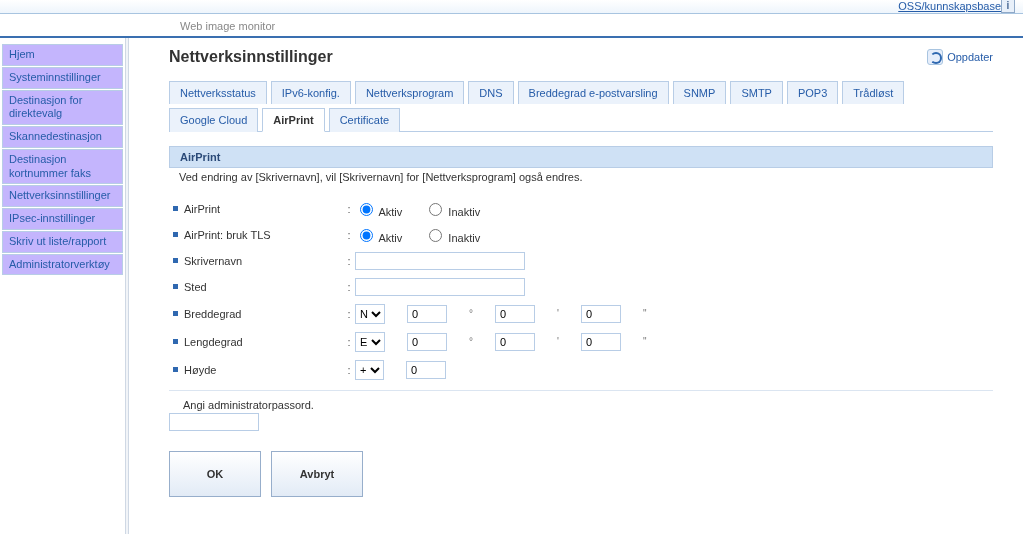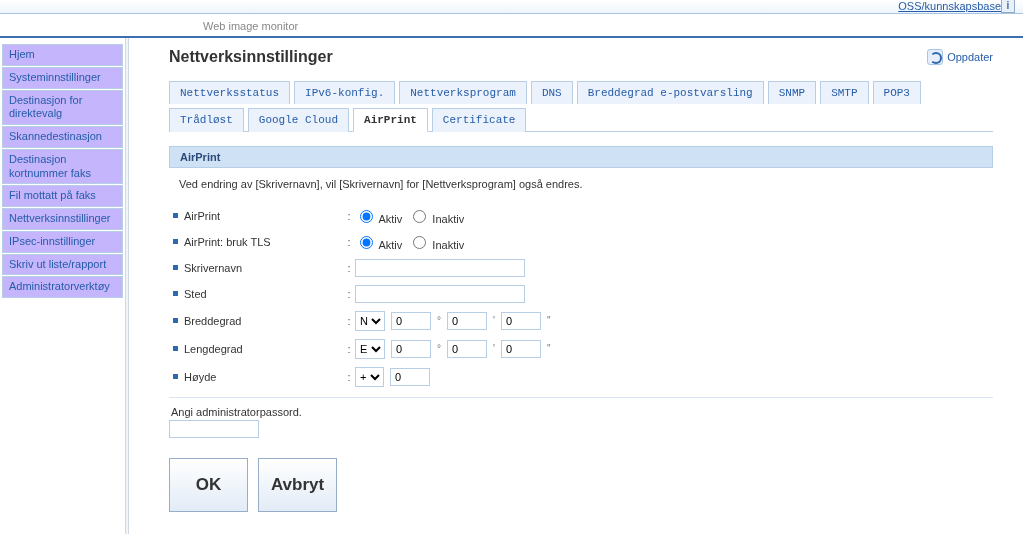--- a/index.html
+++ b/index.html
@@ -35,21 +35,21 @@
     color: #4a6a96;
     font-size: 10px;
   }
   .header-row {
     display: flex;
     align-items: flex-end;
     height: 24px;
     border-bottom: 2px solid #3a6fb0;
     padding-left: 180px;
   }
-  .brand { font-size: 11px; color: #888; padding-bottom: 4px; margin-left: 23px; }
+  .brand { font-size: 11px; color: #888; padding-bottom: 4px; }
   .layout {
     display: flex;
     align-items: stretch;
   }
   .sidebar {
     width: 125px;
     padding: 6px 2px 0 2px;
     flex-shrink: 0;
   }
   .sidebar-item {
@@ -106,21 +106,20 @@
     border: 2px solid #2f68b0;
     border-left-color: transparent;
     border-radius: 50%;
     top: 2px; left: 2px;
   }
   .tabs {
     display: flex;
     gap: 4px;
     border-bottom: 1px solid #b8cde6;
     flex-wrap: wrap;
-    font-family: Liberation Mono, monospace;
   }
   .tab {
     border: 1px solid #b8cde6;
     border-bottom: none;
     background: #ebf2fb;
     padding: 5px 10px;
     color: #265ca8;
     cursor: pointer;
     font-size: 11px;
     position: relative;
@@ -134,21 +133,21 @@
   }
   .section-bar {
     background: #cfe1f5;
     border: 1px solid #b8cde6;
     padding: 4px 10px;
     font-weight: bold;
     color: #2b4a78;
     margin-top: 14px;
   }
   .hints {
-    padding: 8px 10px 4px 10px;
+    padding: 1px 10px 4px 10px;
     color: #333;
     line-height: 1.5;
   }
   .form-table {
     width: 100%;
     margin-top: 6px;
   }
   .form-row {
     display: flex;
     align-items: center;
@@ -159,55 +158,55 @@
     display: flex;
     align-items: center;
     gap: 6px;
   }
   .bullet {
     width: 5px; height: 5px;
     background: #2f68b0;
     display: inline-block;
   }
   .colon { width: 12px; text-align: center; color: #555; }
-  .form-field { display: flex; align-items: center; gap: 6px; }
+  .form-field { display: flex; align-items: center; gap: 22px; }
   input[type=text] {
     border: 1px solid #b8cde6;
     height: 18px;
     padding: 0 4px;
     font-size: 11px;
   }
   input.wide { width: 170px; }
   input.num { width: 40px; text-align: left; }
   select {
     border: 1px solid #b8cde6;
     height: 20px;
     font-size: 11px;
     background: #fff;
   }
   .unit { color: #777; font-size: 10px; }
   .hr {
     border: none;
     border-top: 1px solid #dbe5f1;
     margin: 6px 0;
   }
-  .admin-note { padding: 2px 2px; }
+  .admin-note { padding: 2px 2px; margin-left: 12px; }
   .admin-input { width: 90px; }
   .actions {
     margin-top: 20px;
     display: flex;
     gap: 10px;
   }
   .btn {
-    width: 79px;
+    width: 92px;
     padding: 16px 0;
     border: 1px solid #97aecb;
     background: linear-gradient(#ffffff, #e2ebf6);
     font-weight: bold;
-    font-size: 17px;
+    font-size: 11px;
     cursor: pointer;
     color: #333;
   }
 </style>
 </head>
 <body>
 
 <div class="top-bar">
   <div class="top-links">
     <a href="#">OSS/kunnskapsbase</a>
@@ -218,21 +217,20 @@
   <div class="brand">Web image monitor</div>
 </div>
 
 <div class="layout">
   <div class="sidebar">
     <div class="sidebar-item">Hjem</div>
     <div class="sidebar-item">Systeminnstillinger</div>
     <div class="sidebar-item">Destinasjon for direktevalg</div>
     <div class="sidebar-item">Skannedestinasjon</div>
     <div class="sidebar-item">Destinasjon kortnummer faks</div>
-    <div class="sidebar-item">Fil mottatt på faks</div>
     <div class="sidebar-item">Nettverksinnstillinger</div>
     <div class="sidebar-item">IPsec-innstillinger</div>
     <div class="sidebar-item">Skriv ut liste/rapport</div>
     <div class="sidebar-item">Administratorverktøy</div>
   </div>
 
   <div class="split-border"></div>
 
   <div class="main">
     <div class="page-header">

